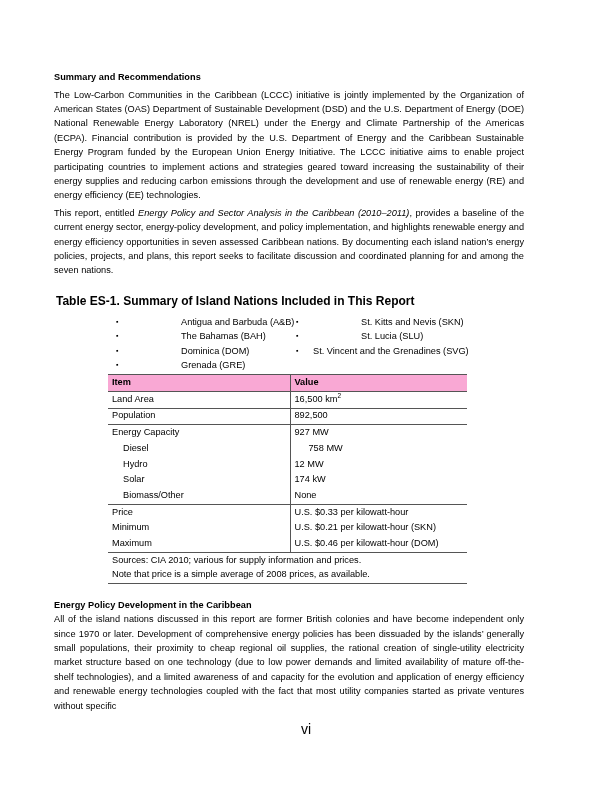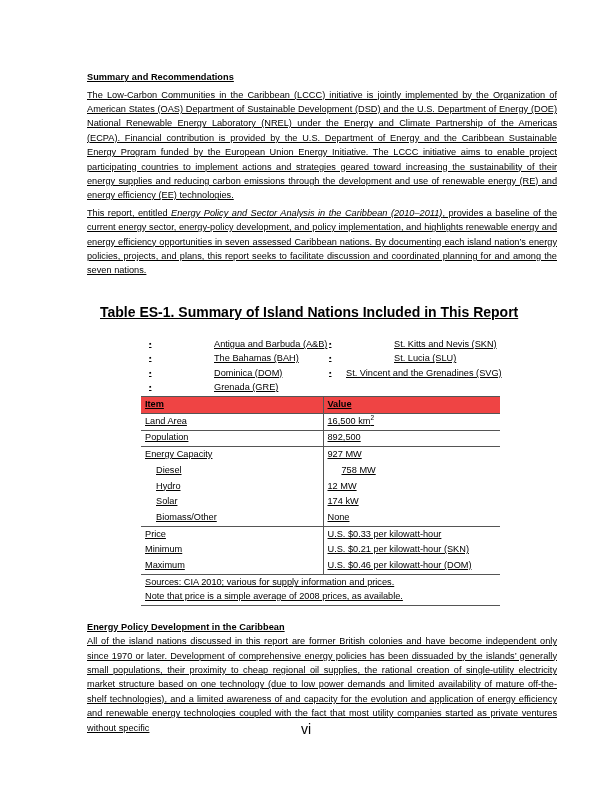--- a/index.html
+++ b/index.html
@@ -16,24 +16,23 @@
     overflow: hidden;
   }
   .page {
     position: absolute;
     left: 0; top: 0;
     width: 612px;
     height: 792px;
   }
   .content {
     position: absolute;
-    left: 87px;
+    left: 54px;
     top: 70px;
     width: 470px;
-    text-decoration: underline;
   }
 
   h1.section-heading {
     font-size: 9.2px;
     font-weight: bold;
     margin: 0 0 0 0;
     line-height: 14.5px;
     letter-spacing: 0.05px;
   }
 
@@ -44,23 +43,23 @@
     text-justify: inter-word;
     margin: 0;
     letter-spacing: 0.01px;
   }
   p.body-para.spaced {
     margin-top: 3px;
   }
   .italic { font-style: italic; }
 
   .table-caption {
-    font-size: 14px;
+    font-size: 12px;
     font-weight: bold;
-    margin: 13px;
+    margin: 2px;
     line-height: 14.5px;
   }
 
   
   .bullets {
     margin: 0;
     padding: 0;
     display: flex;
     width: 470px;
   }
@@ -99,21 +98,21 @@
   }
   .es-table td, .es-table th {
     padding: 0.8px 4px 1.6px 4px;
     vertical-align: top;
     line-height: 13.3px;
     font-weight: normal;
     text-align: left;
   }
   .es-table th {
     font-weight: bold;
-    background: #ef4444;
+    background: #f9a8d4;
   }
   .col-item { width: 182px; }
   .col-value { width: 177px; }
   .row-head th {
     border-top: 1.1px solid #555555;
     border-bottom: 1.1px solid #555555;
     border-right: 1.1px solid #555555;
   }
   .row-head th:last-child { border-right: none; }
   tr.divided td {

